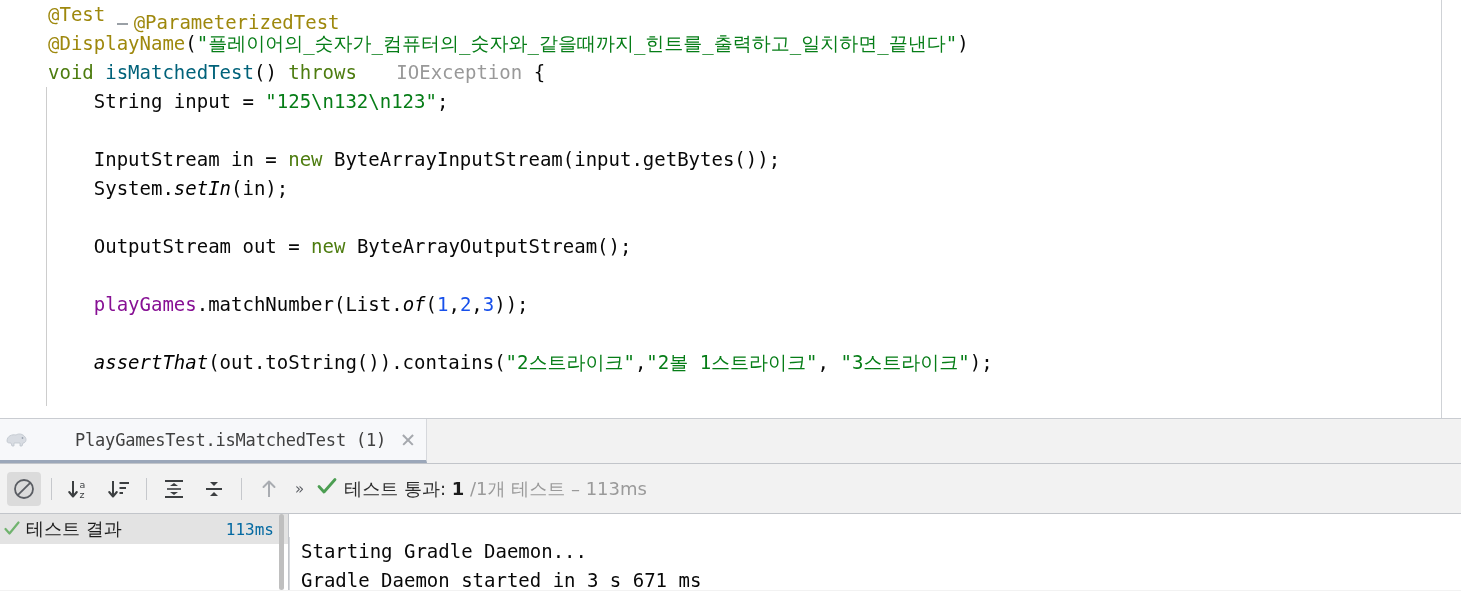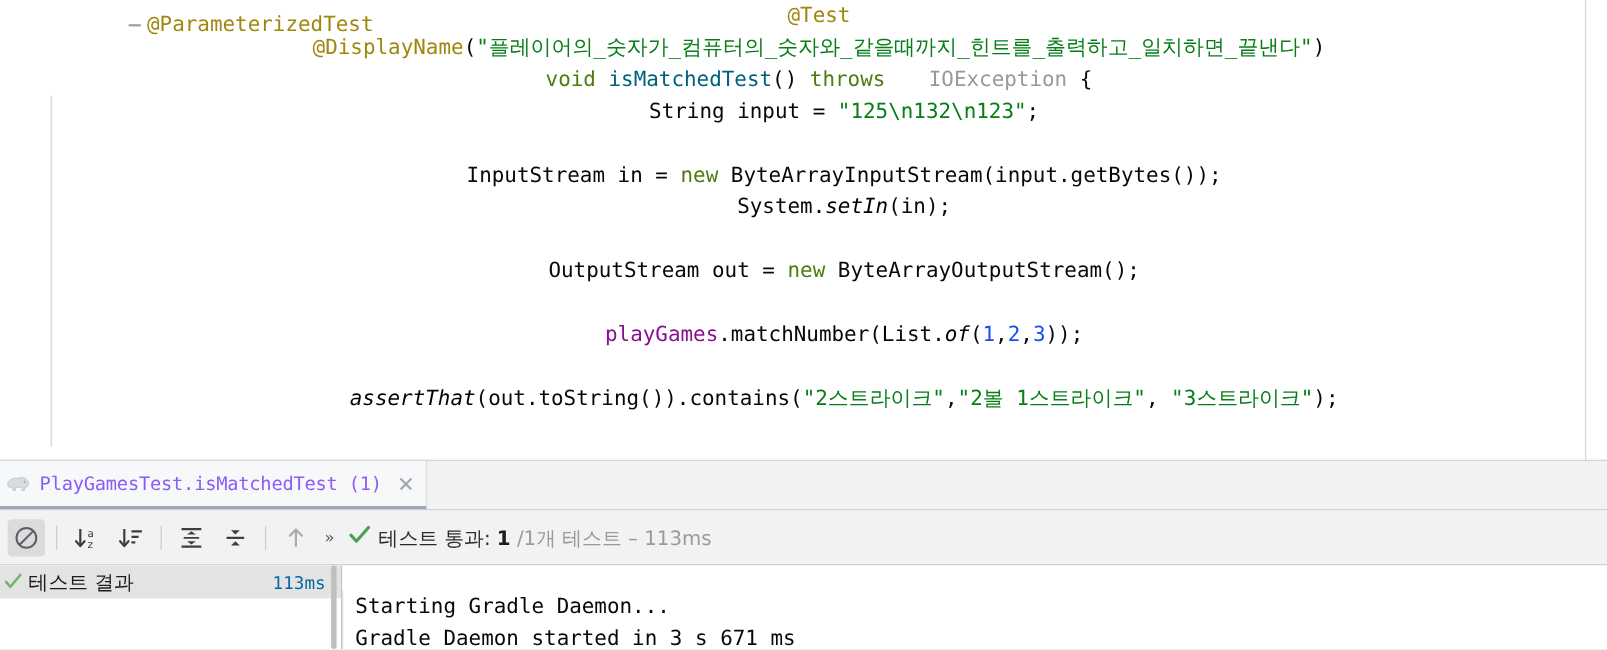--- a/index.html
+++ b/index.html
@@ -29,21 +29,20 @@
   }
   .code-line {
     position: relative;
     height: 29px;
     line-height: 29px;
     white-space: pre;
     font-family: "DejaVu Sans Mono", monospace;
     font-size: 19px;
     color: #080808;
     padding-left: 48px;
-    text-align: center;
   }
   .code-line.highlighted {
     background: #FCFAEF;
     width: 1441px;
   }
   .code-line .txt { display: inline; }
   
   .indent-guide {
     position: absolute;
     left: 46px;
@@ -108,22 +107,23 @@
     display: flex; align-items: center;
     padding: 0 10px 0 6px;
     background: #F7F8FA;
     border-right: 1px solid #D6D8DC;
     border-bottom: 3px solid #9BA7B9;
   }
   .run-tab .tab-icon { margin-right: 8px; display: flex; align-items: center; }
   .run-tab .tab-label {
     font-family: "DejaVu Sans Mono", monospace;
     font-size: 17px;
-    color: #8b5cf6;
+    color: #404040;
     letter-spacing: -0.2px;
+    margin-left: 39px;
   }
   .run-tab .tab-close {
     margin-left: 14px;
     width: 16px; height: 16px;
     position: relative;
   }
   .run-tab .tab-close::before,
   .run-tab .tab-close::after {
     content: ""; position: absolute;
     left: 1px; top: 7px;
@@ -175,21 +175,21 @@
 
   
   #results {
     position: relative;
     height: 76px;
     display: flex;
     background: #ffffff;
   }
   #tree-panel {
     position: relative;
-    width: 311px;
+    width: 289px;
     background: #ffffff;
     border-right: 1px solid #C2C5CA;
   }
   .tree-row {
     display: flex; align-items: center;
     height: 30px;
     padding-left: 4px;
     background: #E3E3E3;
   }
   .tree-row .tree-icon { margin-right: 6px; display:flex; align-items:center; }

